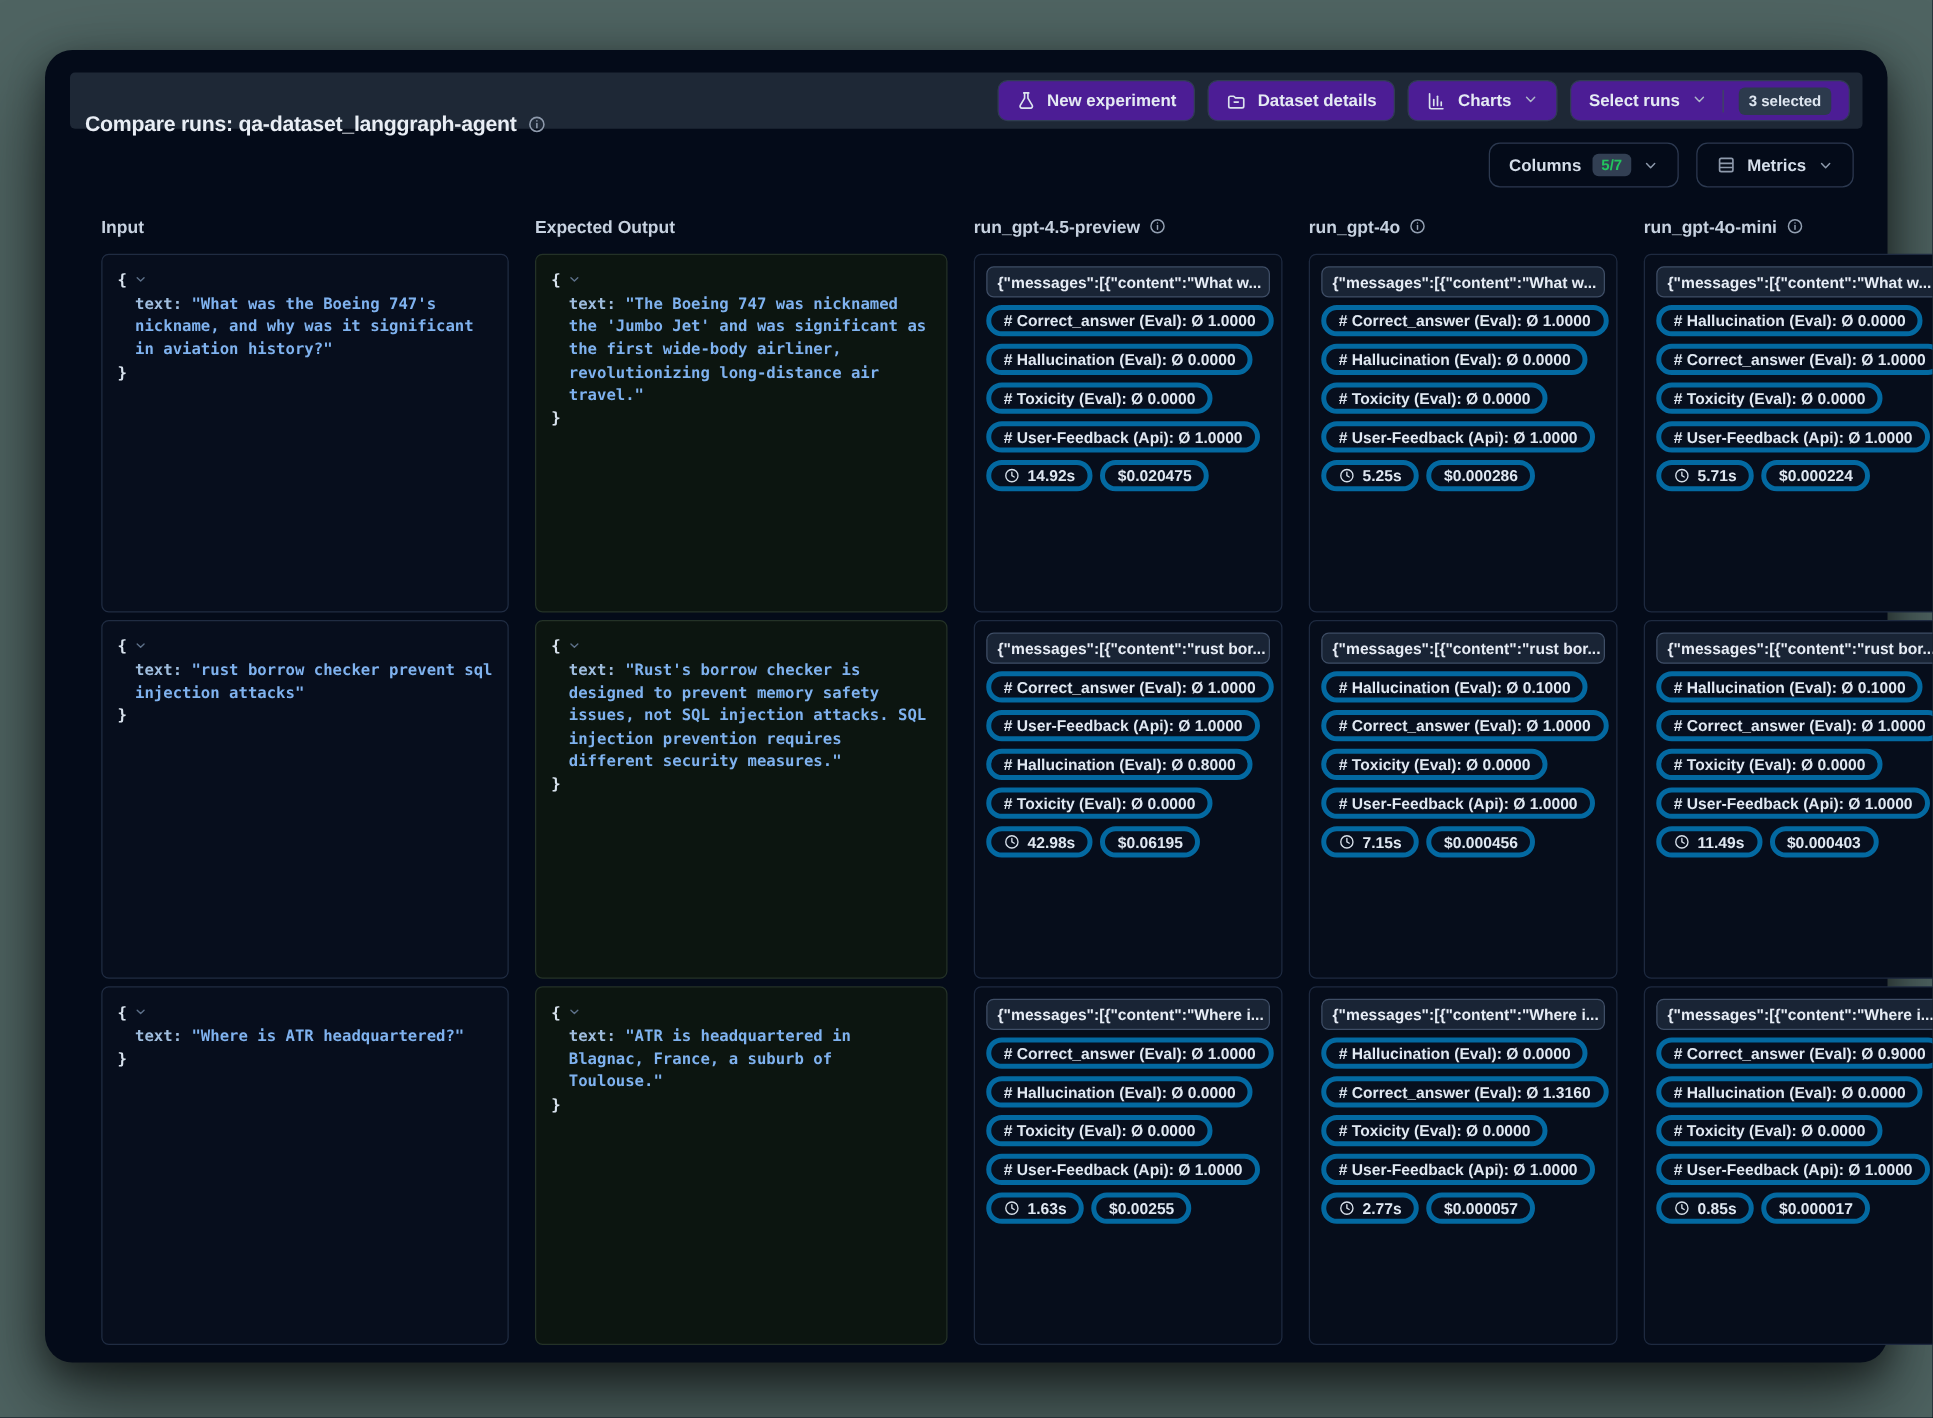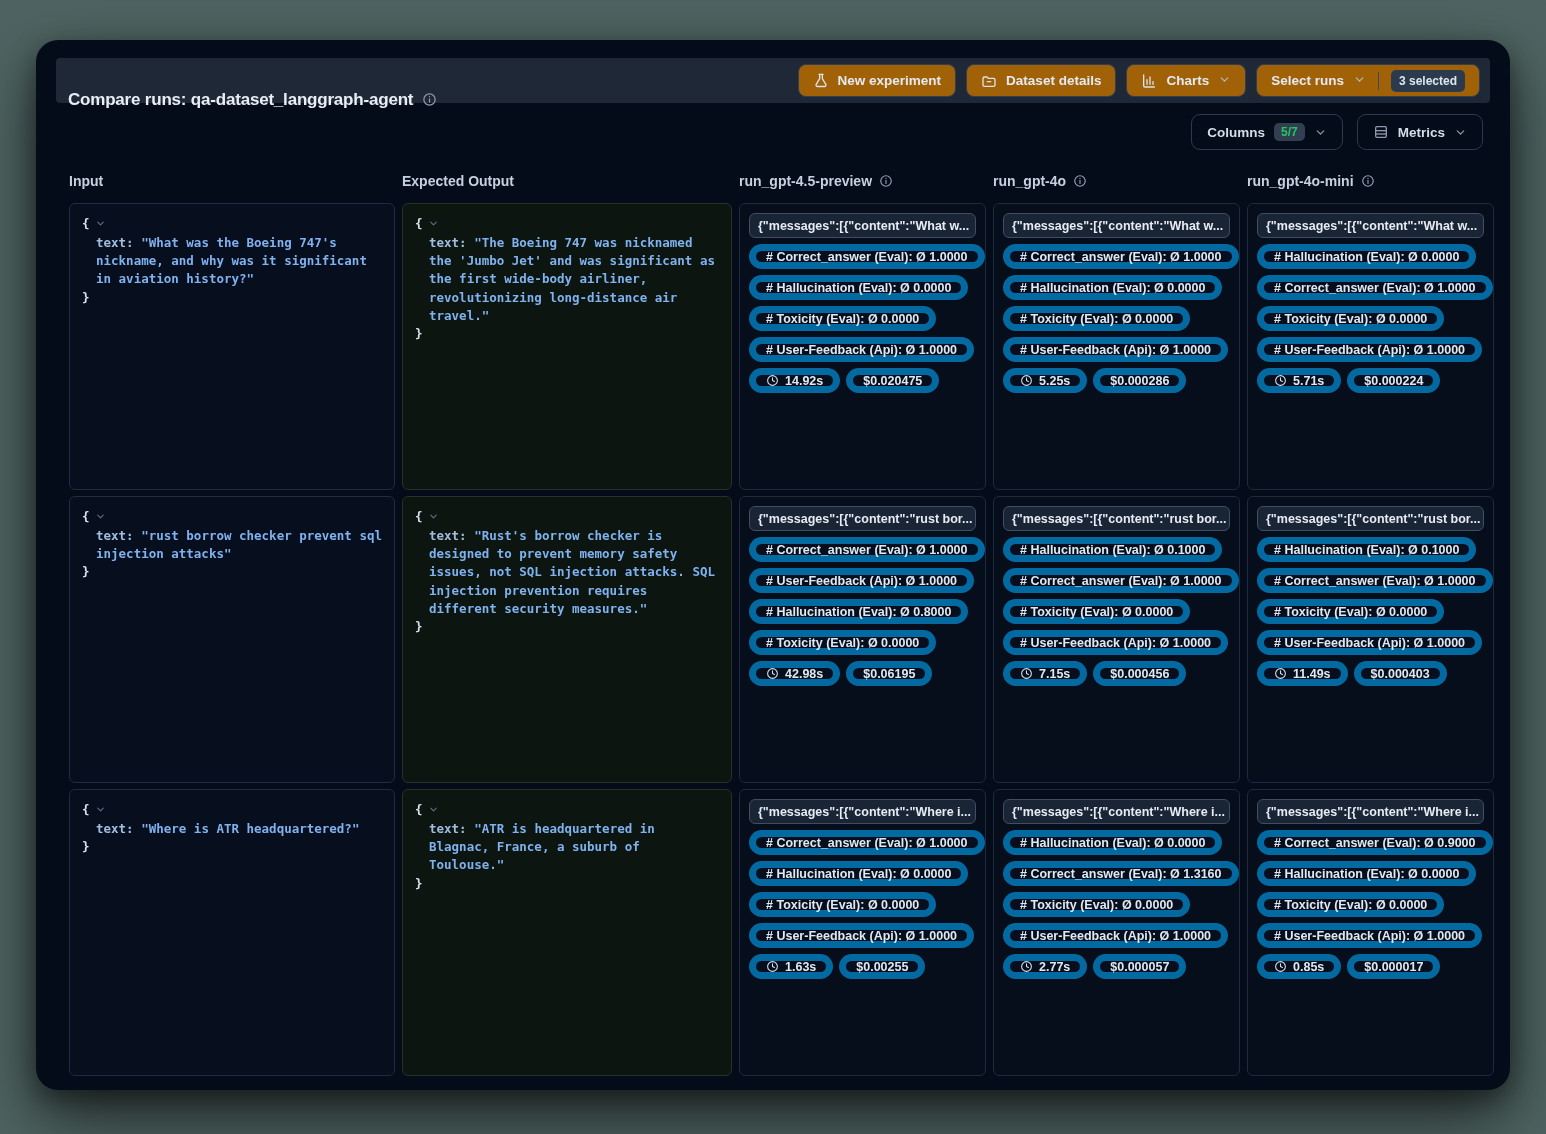--- a/index.html
+++ b/index.html
@@ -21,21 +21,21 @@
     background:#1e2836; border-radius:4px;
     display:flex; align-items:center; justify-content:space-between;
     padding:0 10px 0 12px;
   }
   .title-wrap{ display:flex; align-items:center; gap:9px;margin-top:38px; }
   .title-wrap h1{ font-size:17px; font-weight:700; color:#e9eef5; letter-spacing:-.2px; }
   .muted-icon{ color:#8e9aac; display:inline-flex; }
   .actions{ display:flex; align-items:center; gap:10px; }
   .btn{
     height:33px; display:inline-flex; align-items:center; gap:9px;
-    padding:0 14px; background:#a16207; border:1px solid #303d53; border-radius:8px;
+    padding:0 14px; background:#4c1d95; border:1px solid #303d53; border-radius:8px;
     color:#e4eaf3; font-size:13.5px; font-weight:700; font-family:inherit; cursor:pointer;
     white-space:nowrap;
   }
   .btn svg{ flex:none; }
   .btn .chev{ color:#aeb9c9; }
   .vdiv{ width:1px; height:18px; background:#3c495e; margin:0 3px; }
   .badge-selected{
     background:#2c3a4d; border-radius:5px; padding:4px 8px;
     font-size:12px; font-weight:700; color:#dee6f0;
   }
@@ -45,23 +45,23 @@
     height:36px; display:inline-flex; align-items:center; gap:9px;
     padding:16px 15px; background:transparent; border:1px solid #2c3950; border-radius:9px;
     color:#d4dde9; font-size:13.5px; font-weight:700; font-family:inherit; cursor:pointer;justify-content:center;
   }
   .badge-count{
     background:#323f53; color:#22c55e; font-size:12px; font-weight:700;
     padding:2px 7px; border-radius:5px;
   }
   
   .grid-head, .grid-body{
-    position:absolute; left:4px; right:0;
+    position:absolute; left:16px; right:0;
     display:grid; grid-template-columns:326px 330px 247px 247px 247px;
-    column-gap:7px; padding:0 20px 0 29px;
+    column-gap:21px; padding:0 20px 0 29px;
   }
   .grid-head{ top:133px; color:#c6d1df; font-size:14px; font-weight:700; }
   .hcell{ display:flex; align-items:center; gap:7px; }
   .hcell .muted-icon{ color:#93a0b2; }
   .grid-body{ top:163px; grid-auto-rows:287px; row-gap:6px; }
   .cell{ border-radius:6px; border:1px solid #202c42; overflow:hidden; }
   .json-cell{
     background:#070e1d; padding:10px 12px;
     font-family:"DejaVu Sans Mono", monospace; font-size:12.5px; font-weight:700;
     line-height:1.45; color:#d9e3ee;
@@ -78,21 +78,21 @@
     display:flex; flex-direction:column; gap:6px; align-items:flex-start;
   }
   .output-chip{
     align-self:stretch; height:25px; flex:none;
     background:#192435; border:1px solid #3f4e66; border-radius:6px;
     color:#e6ecf5; font-size:12.5px; font-weight:600; font-family:inherit;
     padding:0 8px; display:flex; align-items:center;
     white-space:nowrap; overflow:hidden; cursor:pointer; text-align:left;
   }
   .pill{
-    height:25px; flex:none; border:7px solid #0369a1; border-radius:13px;
+    height:25px; flex:none; border:4px solid #0369a1; border-radius:13px;
     background:rgba(10,18,32,.55); color:#e0e8f2;
     font-size:12.5px; font-weight:600; font-family:inherit;
     padding:0 10px; display:inline-flex; align-items:center; gap:6px;
     cursor:pointer; white-space:nowrap;
   }
   .pill svg{ color:#d6dfe9; }
   .pill-row{ display:flex; gap:6px; }
 </style>
 </head>
 <body>

